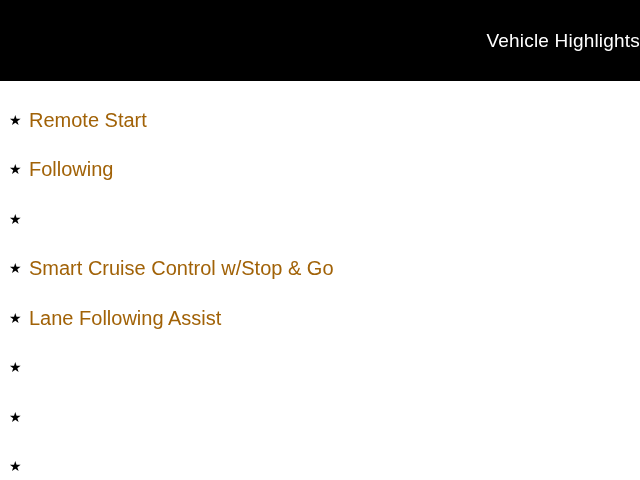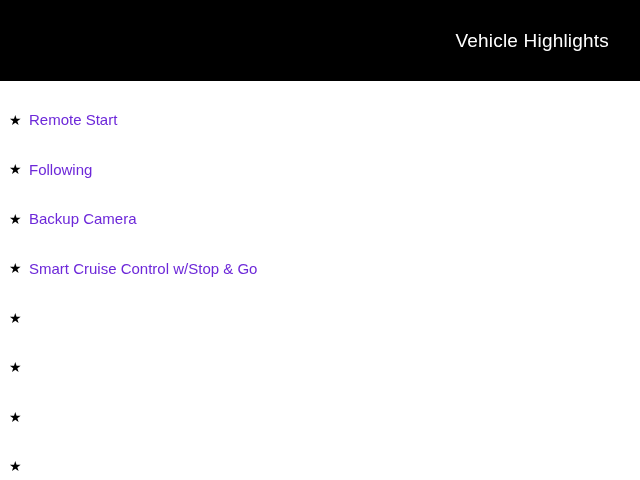--- a/index.html
+++ b/index.html
@@ -20,21 +20,20 @@
     background: #ffffff;
   }
   .header-bar {
     width: 640px;
     height: 81px;
     background: #000000;
     display: flex;
     align-items: center;
     justify-content: flex-end;
     box-sizing: border-box;
-    padding-right: 31px;
   }
   .header-title {
     color: #ffffff;
     font-size: 19px;
     font-weight: normal;
     letter-spacing: 0.2px;
     line-height: 1;
   }
   .highlights-list {
     list-style: none;
@@ -51,22 +50,22 @@
   }
   .bullet-star {
     width: 20px;
     flex: 0 0 20px;
     color: #000000;
     font-size: 14px;
     line-height: 1;
     text-align: left;
   }
   .item-label {
-    color: #6d28d9;
-    font-size: 15px;
+    color: #a16207;
+    font-size: 20px;
     line-height: 1;
     white-space: nowrap;
   }
 </style>
 </head>
 <body>
 
 <div class="page">
 
   <div class="header-bar">
@@ -77,28 +76,28 @@
     <li class="highlight-item">
       <span class="bullet-star">★</span>
       <span class="item-label">Remote Start</span>
     </li>
     <li class="highlight-item">
       <span class="bullet-star">★</span>
       <span class="item-label">Following</span>
     </li>
     <li class="highlight-item">
       <span class="bullet-star">★</span>
-      <span class="item-label">Backup Camera</span>
     </li>
     <li class="highlight-item">
       <span class="bullet-star">★</span>
       <span class="item-label">Smart Cruise Control w/Stop &amp; Go</span>
     </li>
     <li class="highlight-item">
       <span class="bullet-star">★</span>
+      <span class="item-label">Lane Following Assist</span>
     </li>
     <li class="highlight-item">
       <span class="bullet-star">★</span>
     </li>
     <li class="highlight-item">
       <span class="bullet-star">★</span>
     </li>
     <li class="highlight-item">
       <span class="bullet-star">★</span>
     </li>

